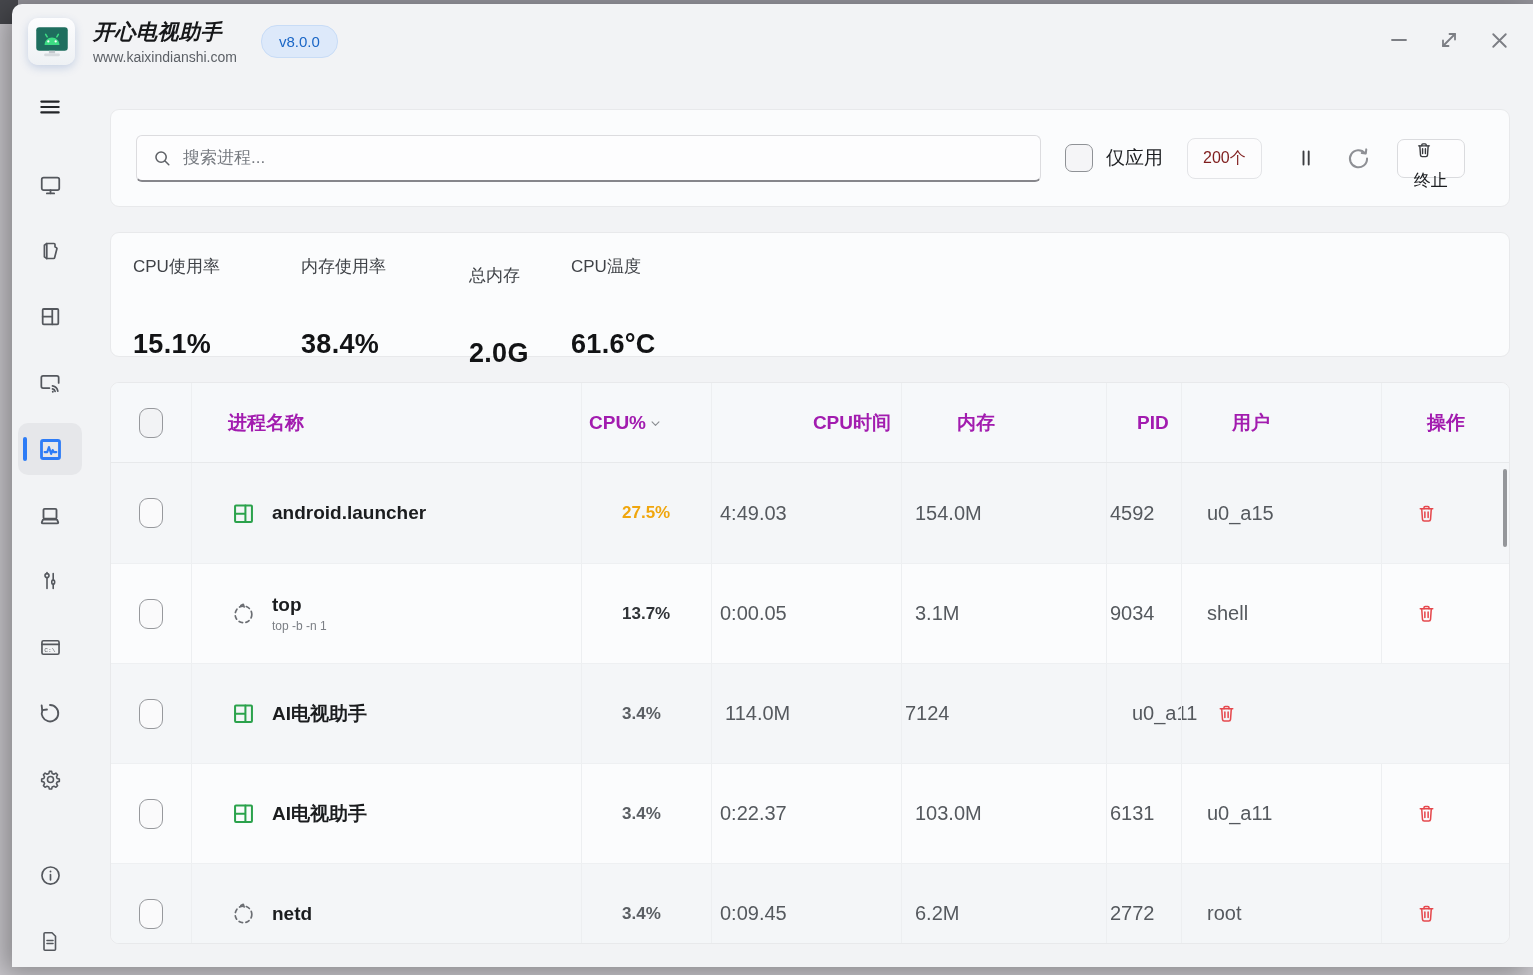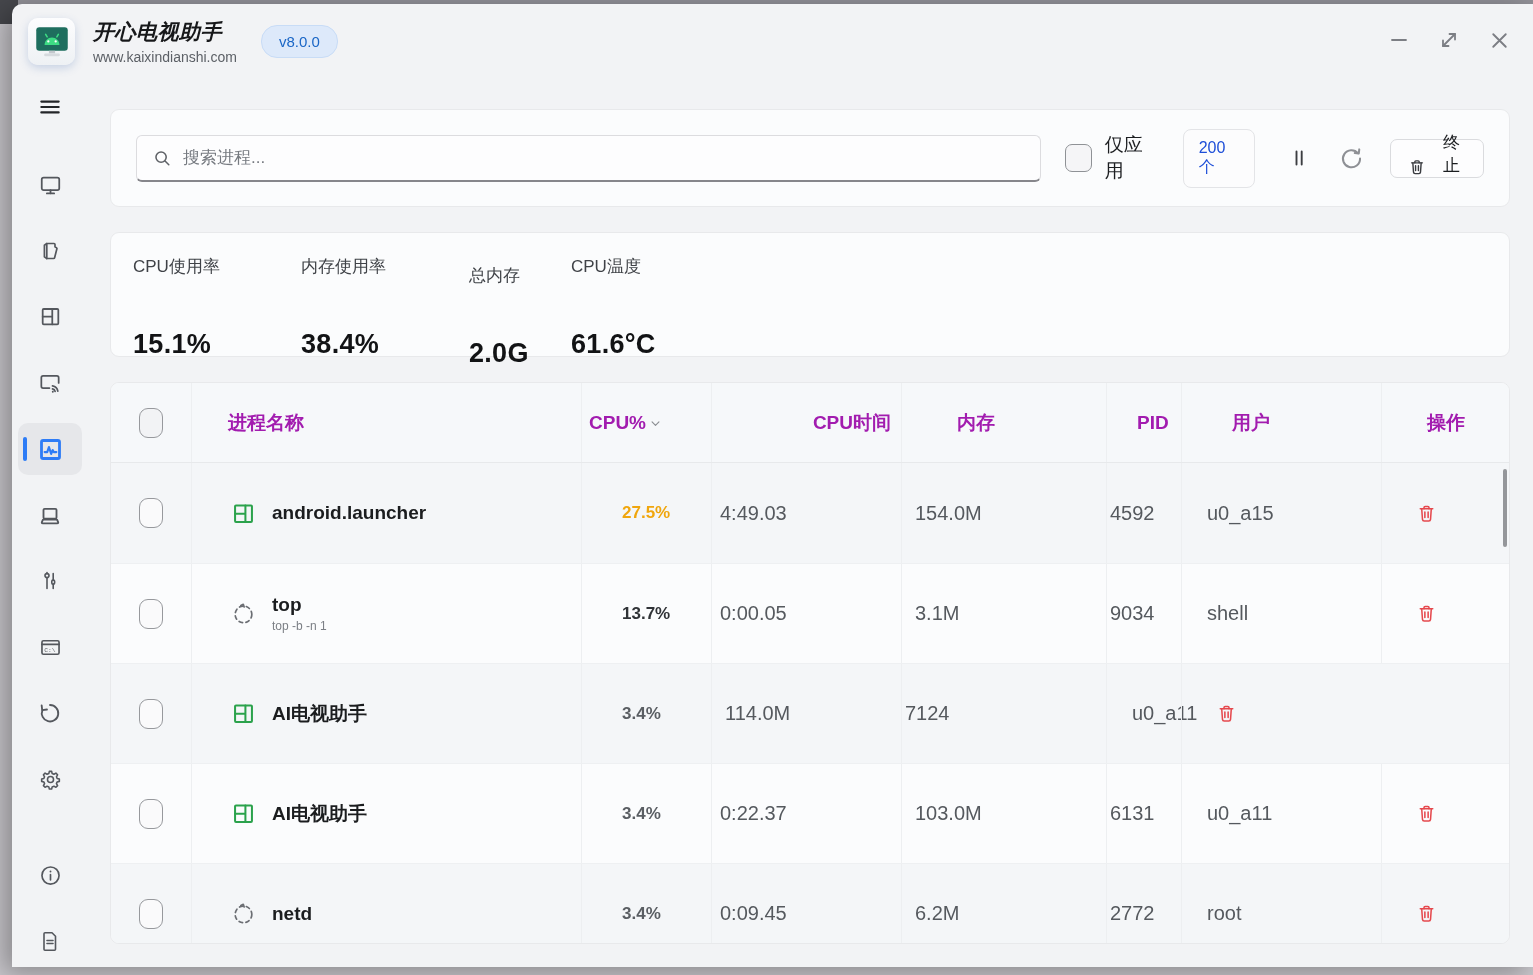--- a/index.html
+++ b/index.html
@@ -41,27 +41,27 @@
   .toolbar-card { height:98px; display:flex; align-items:center; padding:0 25px; }
   .search-wrap { position:relative; width:905px; flex:0 0 905px; }
   .search-wrap .sicon { position:absolute; left:15px; top:12px; color:#5f6267; }
   .search-input { width:100%; height:47px; border:1px solid #dcdcdf; border-bottom:2px solid #86868b;
                   border-radius:6px; background:#fdfdfe; padding:0 12px 0 46px; font-size:17px; color:#202226;
                   font-family:"Liberation Sans","DejaVu Sans",sans-serif; outline:none; }
   .search-input::placeholder { color:#767a80; }
   .cbx { width:28px; height:28px; border:1.5px solid #8f9296; border-radius:7px; background:#f5f5f7; display:inline-block; }
   .apps-only-label { font-size:19px; color:#1c1e21; margin-left:13px; }
   .count-badge { margin-left:24px; border:1px solid #e3e4e7; background:#fcfcfd; border-radius:8px;
-                 padding:9px 15px; font-size:16px; color:#1d4ed8; }
+                 padding:9px 15px; font-size:16px; color:#7f1d1d; }
   .icon-btn { background:none; border:none; cursor:pointer; display:flex; align-items:center; }
   .pause-btn { margin-left:32px; color:#3c3e42; }
   .refresh-btn { margin-left:27px; color:#8e9095; }
-  .terminate-btn { margin-left:25px; height:39px; display:flex; align-items:flex-end; gap:9px; padding:0 16px;
+  .terminate-btn { margin-left:25px; height:39px; display:flex; align-items:flex-start; gap:9px; padding:0 16px;
                    border:1px solid #dadbde; border-radius:7px; background:#fdfdfe; cursor:pointer;
-                   font-size:17px; color:#1b1d20; font-family:inherit; }
+                   font-size:17px; color:#1b1d20; font-family:inherit;flex-direction:column; }
   .terminate-btn .ticon { color:#3a3c40; display:flex; }
 
   
   .stats-card { margin-top:25px; height:125px; display:flex; padding:22px 0 0 22px; }
   .stat-block { display:flex; flex-direction:column;gap:44px; }
   .stat-label { font-size:17px; color:#3f4247; }
   .stat-value { font-size:27px; font-weight:800; color:#121315; margin-top:7px; letter-spacing:.3px; }
   .stat-track { margin-top:13px; width:120px; height:6px; border-radius:3px; background:#ebecee; overflow:hidden; }
   .stat-fill { height:6px; border-radius:3px; }
   .stat-w1 { width:168px; } .stat-w2 { width:168px; } .stat-w3 { width:102px; padding-top:9px; } .stat-w4 { width:170px; }

